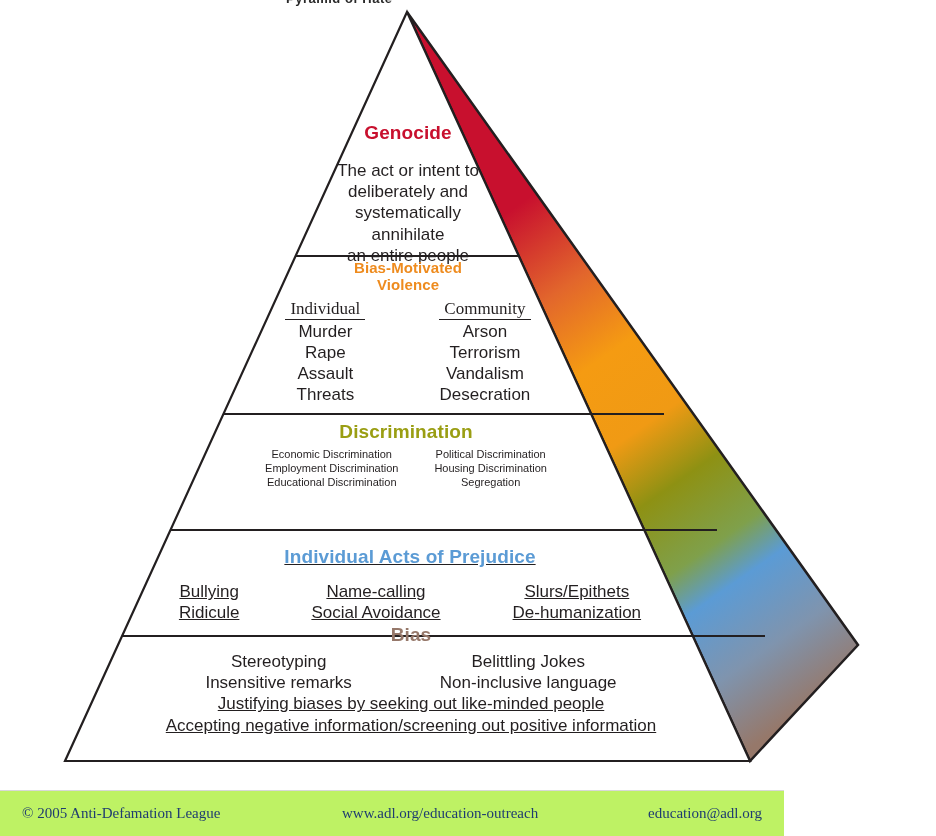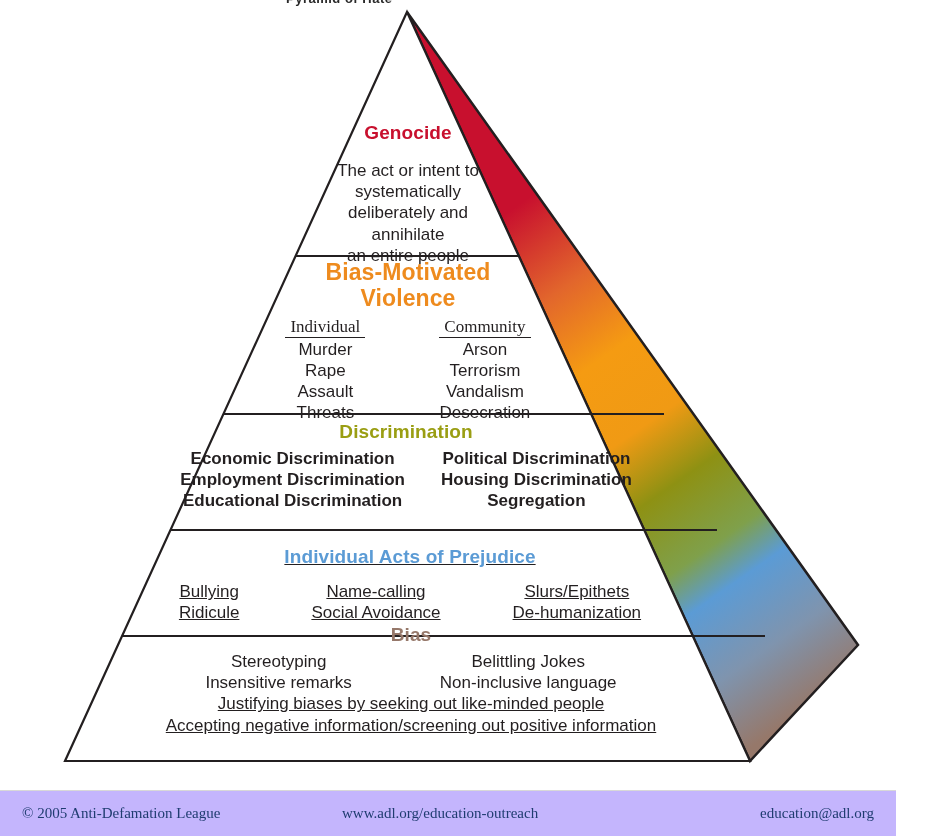--- a/index.html
+++ b/index.html
@@ -54,49 +54,49 @@
     font-family: Liberation Serif, serif;
   }
 
   
   #tier-genocide { left: 268px; top: 122px; width: 280px; }
   #tier-genocide .tier-heading { font-size: 19px; color: #C8102E; margin-bottom: 17px; }
   #tier-genocide .tier-body { font-size: 17px; }
 
   
   #tier-violence { left: 236px; top: 260px; width: 344px; }
-  #tier-violence .tier-heading { font-size: 23px; color: #EE8B1E; margin-bottom: 4px; }
+  #tier-violence .tier-heading { font-size: 15px; color: #EE8B1E; margin-bottom: 4px; }
   #tier-violence .tier-body { font-size: 17px; }
   #tier-violence .cols { gap: 74px; margin-top: 2px; }
 
   
   #tier-discrimination { left: 176px; top: 421px; width: 460px; }
   #tier-discrimination .tier-heading { font-size: 19px; color: #9A9E13; margin-bottom: 6px; }
-  #tier-discrimination .tier-body { font-size: 17px; font-weight: bold; }
+  #tier-discrimination .tier-body { font-size: 11px; }
   #tier-discrimination .cols { gap: 36px; }
 
   
   #tier-prejudice { left: 122px; top: 546px; width: 576px; text-decoration: underline; }
   #tier-prejudice .tier-heading { font-size: 19px; color: #5B9BD5; margin-bottom: 14px; }
   #tier-prejudice .tier-body { font-size: 17px; }
   #tier-prejudice .cols { gap: 72px; }
 
   
   #tier-bias { left: 82px; top: 624px; width: 658px; }
   #tier-bias .tier-heading { font-size: 19px; color: #96786A; margin-bottom: 6px; }
   #tier-bias .tier-body { font-size: 17px; }
   #tier-bias .cols { gap: 88px; }
   #tier-bias .wide-line { font-size: 17px; text-decoration: underline; }
 
   
   #footer {
     position: absolute;
     left: 0; top: 790px;
-    width: 896px; height: 46px;
-    background: #c4b5fd;
+    width: 784px; height: 46px;
+    background: #bef264;
     border-top: 1px solid #d8d8d8;
     display: flex;
     align-items: center;
     font-family: "Liberation Serif", serif;
     font-size: 15px;
     color: #1F3C70;
   }
   #footer .f-left  { position: absolute; left: 22px; }
   #footer .f-mid   { position: absolute; left: 342px; }
   #footer .f-right { position: absolute; right: 22px; }
@@ -142,22 +142,22 @@
     <line x1="295" y1="256" x2="519" y2="256" stroke="#231f20" stroke-width="1.8"></line>
     <line x1="223" y1="414" x2="664" y2="414" stroke="#231f20" stroke-width="1.8"></line>
     <line x1="170" y1="530" x2="717" y2="530" stroke="#231f20" stroke-width="1.8"></line>
     <line x1="122" y1="636" x2="765" y2="636" stroke="#231f20" stroke-width="1.8"></line>
   </svg>
 
   <div class="tier" id="tier-genocide">
     <div class="tier-heading">Genocide</div>
     <div class="tier-body">
       <div>The act or intent to</div>
+      <div>deliberately and</div>
       <div>systematically</div>
-      <div>deliberately and</div>
       <div>annihilate</div>
       <div>an entire people</div>
     </div>
   </div>
 
   <div class="tier" id="tier-violence">
     <div class="tier-heading">
       <div>Bias-Motivated</div>
       <div>Violence</div>
     </div>

